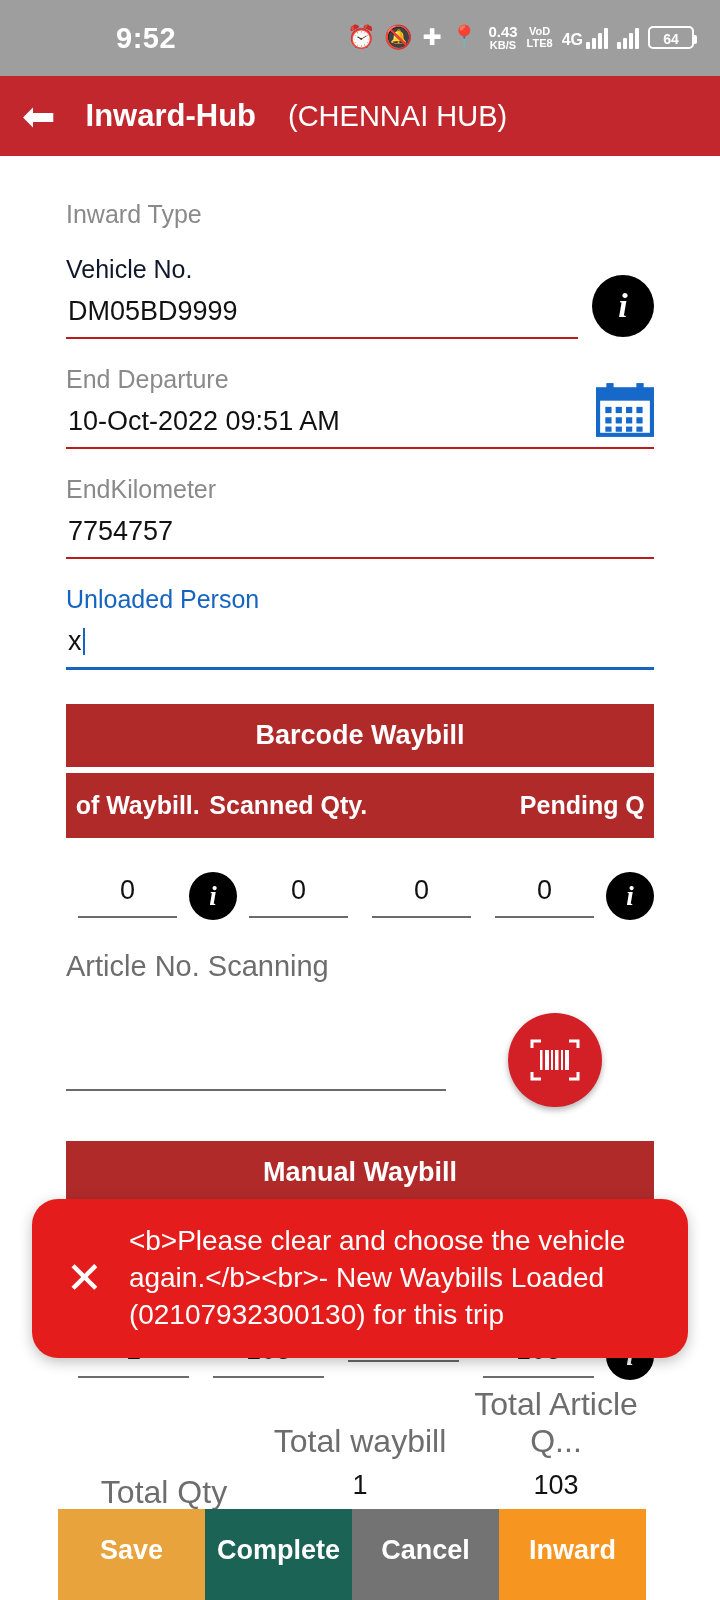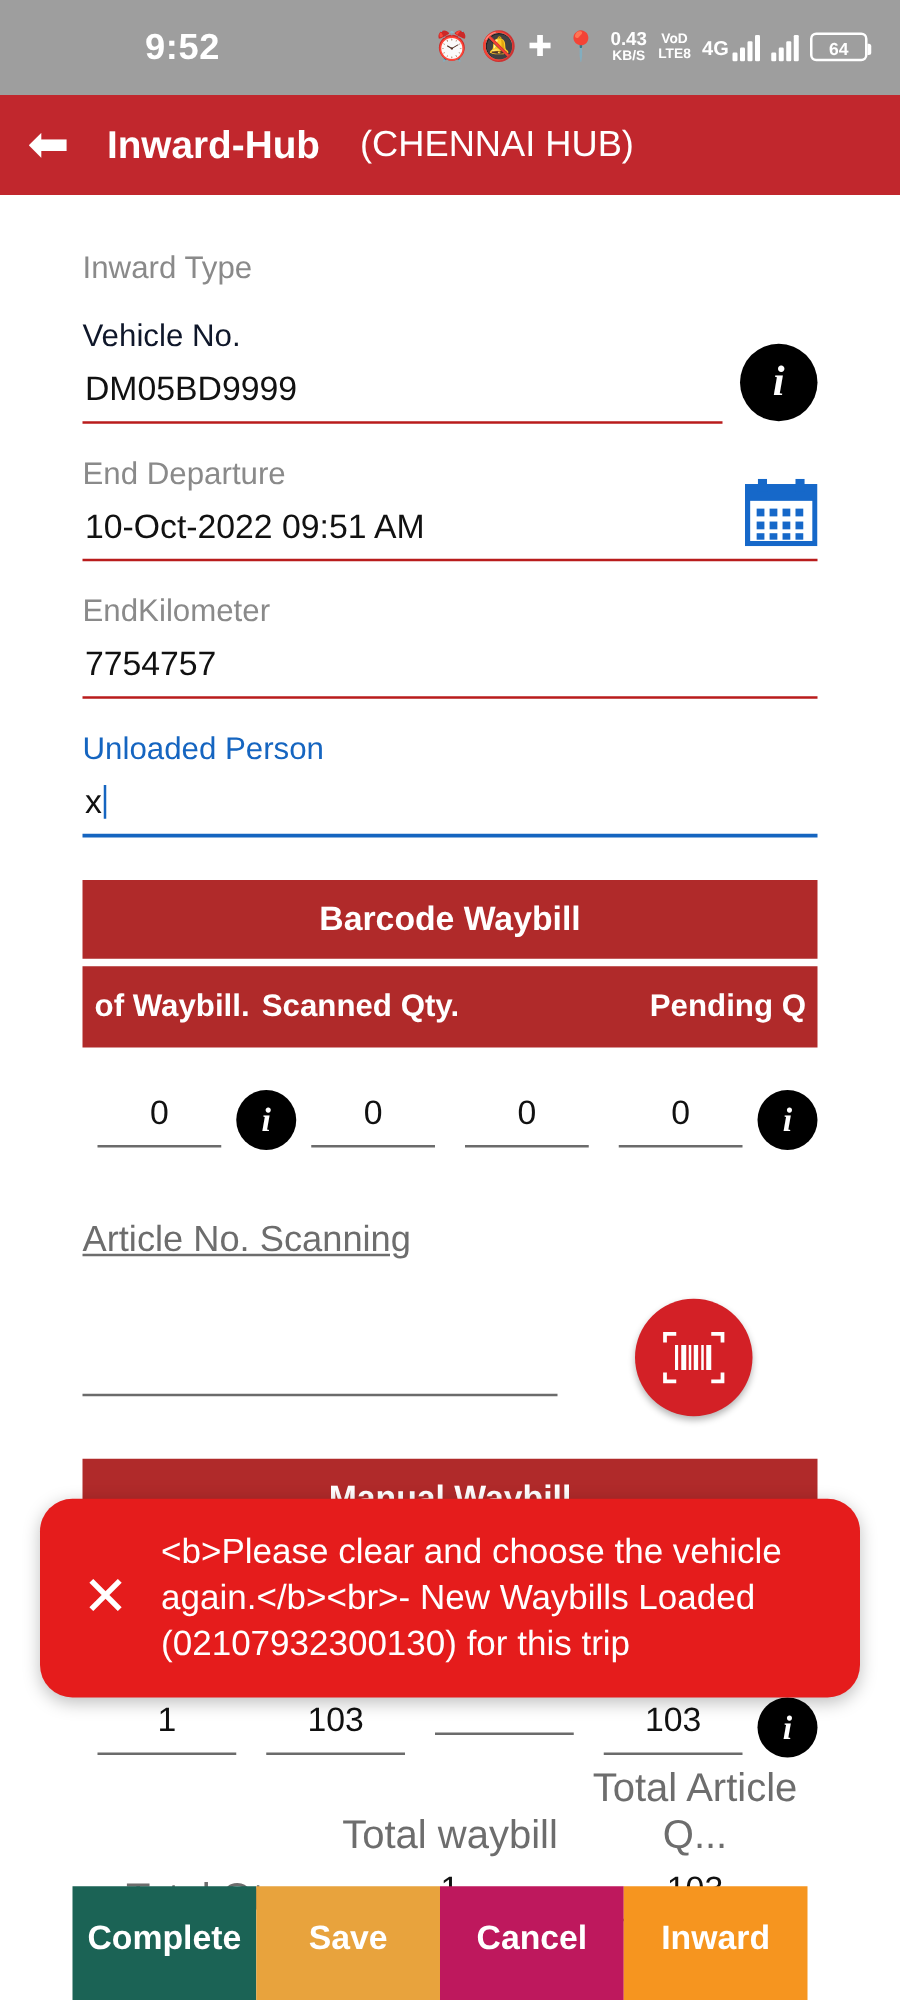--- a/index.html
+++ b/index.html
@@ -207,24 +207,23 @@
   .inline-badge {
     width: 48px; height: 48px; border-radius: 50%;
     background: #000; color: #fff;
     font-size: 27px; font-weight: 700; font-style: italic;
     font-family: "Liberation Serif", serif;
     display: flex; align-items: center; justify-content: center;
     flex: 0 0 48px;
   }
 
   .scan-label {
-    margin-top: 56px;
+    margin-top: 30px;
     font-size: 29px;
     color: #6d6d6d;
-    text-decoration: underline;
   }
   .scan-row {
     margin-top: 30px;
     display: flex;
     align-items: center;
   }
   .scan-input {
     width: 380px;
     border-bottom: 2px solid #6b6b6b;
     height: 62px;
@@ -298,21 +297,21 @@
   .btn {
     flex: 1;
     text-align: center;
     color: #ffffff;
     font-size: 27px;
     font-weight: 700;
     padding: 26px 0 34px 0;
   }
   .btn.save { background: #e8a33d; }
   .btn.complete { background: #1b6355; }
-  .btn.cancel { background: #be185d; }
+  .btn.cancel { background: #737373; }
   .btn.inward { background: #f6951f; }
 </style>
 </head>
 <body>
 
 <div class="phone">
 
   <div class="status-bar">
     <div class="status-time">9:52</div>
     <div class="status-right">
@@ -471,19 +470,19 @@
     </div>
 
   </div>
 
   <div class="toast">
     <span class="toast-close">✕</span>
     <span class="toast-msg">&lt;b&gt;Please clear and choose the vehicle again.&lt;/b&gt;&lt;br&gt;- New Waybills Loaded (02107932300130) for this trip</span>
   </div>
 
   <div class="btn-bar">
+    <div class="btn save">Save</div>
     <div class="btn complete">Complete</div>
-    <div class="btn save">Save</div>
     <div class="btn cancel">Cancel</div>
     <div class="btn inward">Inward</div>
   </div>
 
 </div>
 
 </body></html>

